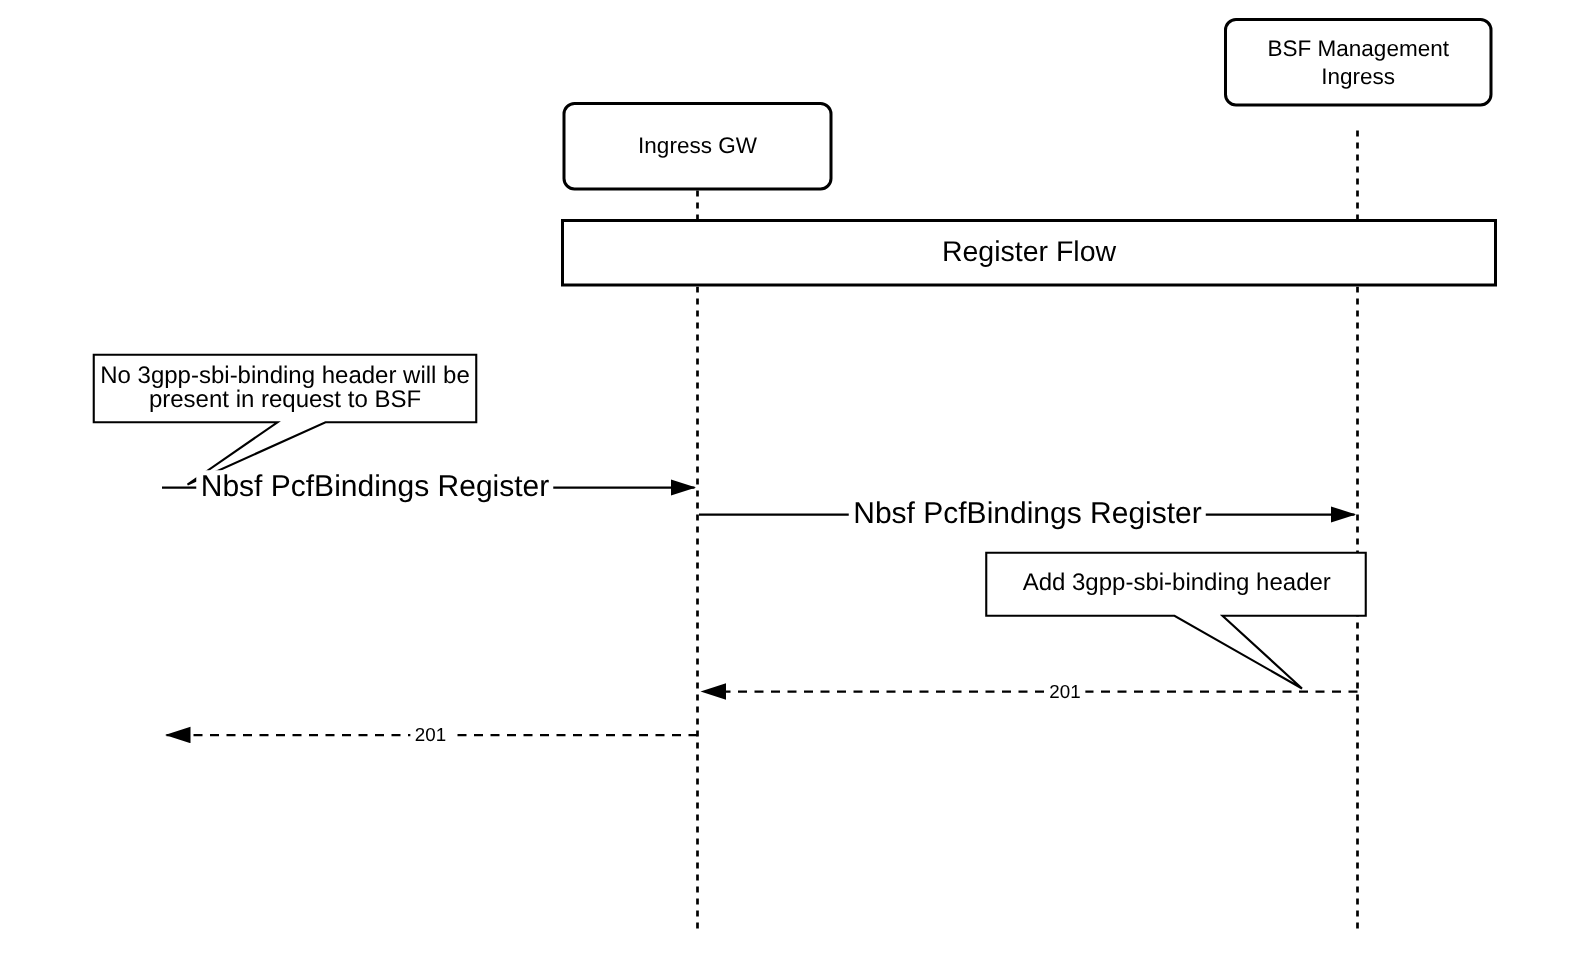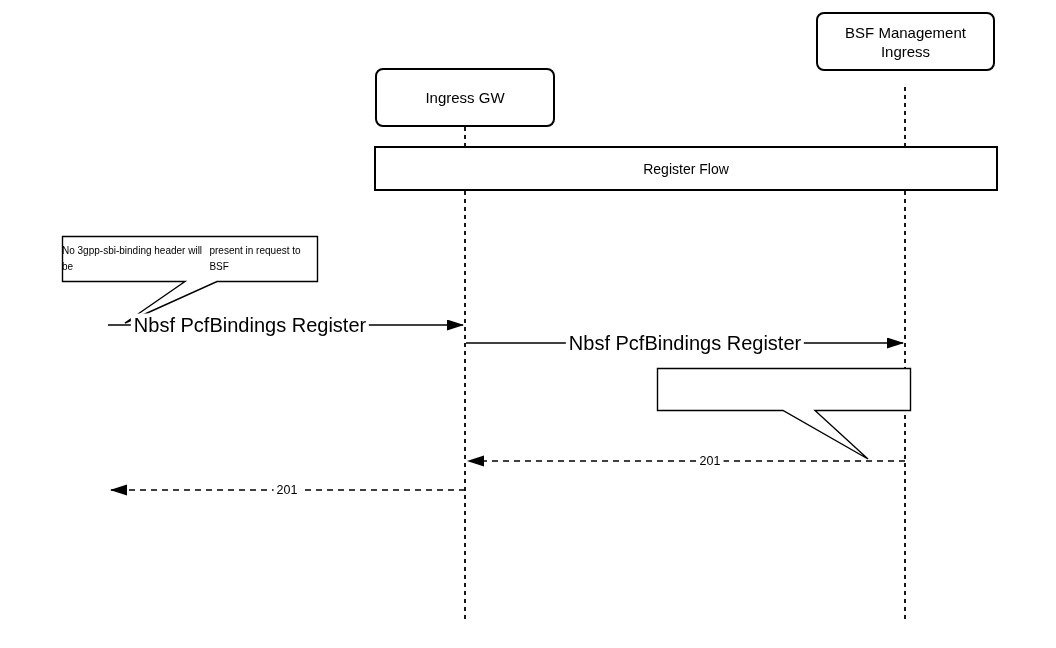--- a/index.html
+++ b/index.html
@@ -23,27 +23,27 @@
     background:var(--background); display:flex; flex-direction:column;
     align-items:center; justify-content:center; text-align:center;
     font-size:15px; line-height:19px;
   }
   .p-ingress { left:375px; top:28px; width:180px; height:59px;margin-top:40px; }
   .p-bsf     { left:816px; top:12px; width:179px; height:59px; }
 
   .frame {
     position:absolute; left:374px; top:146px; width:624px; height:45px;
     border:2px solid var(--stroke); background:var(--background);
-    display:flex; align-items:center; justify-content:center; font-size:14px;
+    display:flex; align-items:center; justify-content:center; font-size:19px;
   }
 
   .note-text {
-    position:absolute; display:flex; 
-    align-items:center; justify-content:center; text-align:left;
-    font-size:10px; line-height:16px;
+    position:absolute; display:flex; flex-direction:column;
+    align-items:center; justify-content:center; text-align:right;
+    font-size:16px; line-height:16px;
   }
   .note1 { left:62px;  top:236px; width:256px; height:46px; }
   .note2 { left:658px; top:368px; width:253px; height:42px; }
 
   .msg-label {
     position:absolute; transform:translate(-50%,-50%);
     background:var(--background); padding:0 3px; white-space:nowrap;
     font-size:20px;
   }
   .lbl-reg1 { left:250px; top:325px; }
@@ -86,19 +86,22 @@
 
   <div class="frame">
     <span>Register Flow</span>
   </div>
 
   <div class="note-text note1">
     <span>No 3gpp-sbi-binding header will be</span>
     <span>present in request to BSF</span>
   </div>
 
+  <div class="note-text note2">
+    <span>Add 3gpp-sbi-binding header</span>
+  </div>
 
   <span class="msg-label lbl-reg1">Nbsf PcfBindings Register</span>
   <span class="msg-label lbl-reg2">Nbsf PcfBindings Register</span>
   <span class="msg-label lbl-201a">201</span>
   <span class="msg-label lbl-201b">201</span>
 
 </div>
 
 </body></html>

